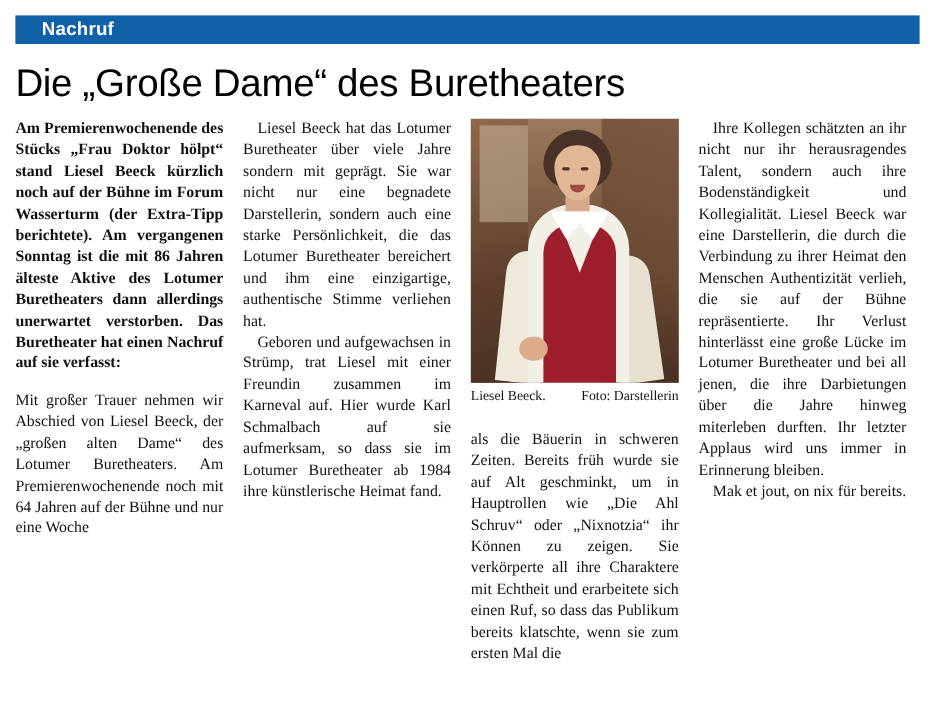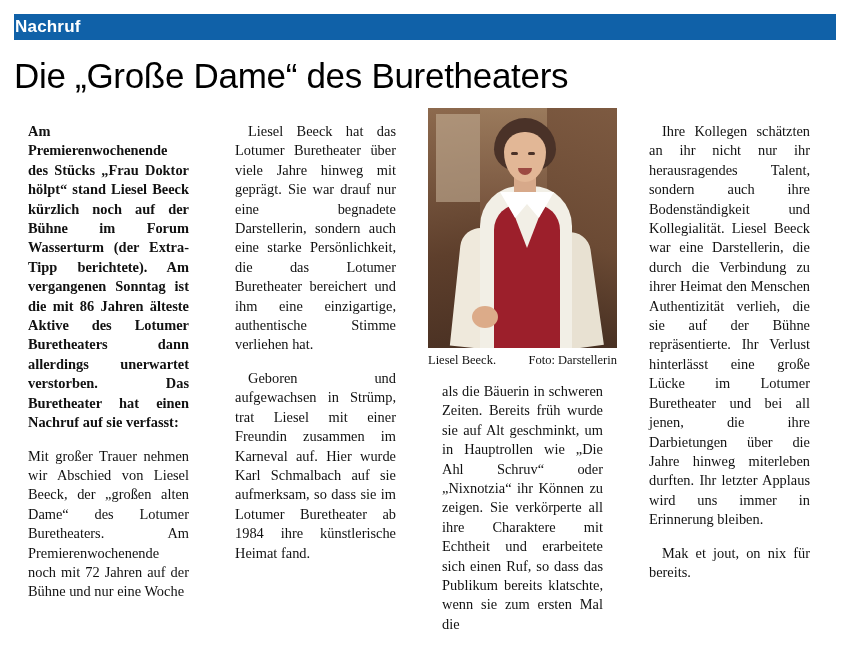--- a/index.html
+++ b/index.html
@@ -21,21 +21,21 @@
     box-sizing: border-box;
     padding: 14px 14px 6px 14px;
   }
 
   
   .kicker-bar {
     background: #1061a8;
     height: 26px;
     display: flex;
     align-items: center;
-    padding-left: 1px;
+    padding-left: 24px;
     box-sizing: border-box;
   }
   .kicker-text {
     color: #ffffff;
     font-family: "Liberation Sans", sans-serif;
     font-weight: bold;
     font-size: 17px;
     letter-spacing: 0.2px;
   }
 
@@ -63,34 +63,34 @@
     text-align: justify;
     hyphens: auto;
   }
   .col.col-mid { width: 189px; }
   .col.col-right { width: 189px; }
 
   .lead {
     font-weight: bold;
   }
   p.para {
-    margin: 14px;
+    margin: 0;
     text-indent: 13px;
   }
   p.para.noindent {
     text-indent: 0;
   }
   p.gap {
     margin-top: 14px;
   }
 
   
   .photo-block {
     width: 189px;
-    margin-bottom: 6px;
+    margin-bottom: 23px;
   }
   .photo {
     width: 189px;
     height: 240px;
     position: relative;
     overflow: hidden;
     background: #6a4f3c;
   }
   .photo .bg-left {
     position: absolute;
@@ -207,25 +207,25 @@
   <div class="kicker-bar">
     <span class="kicker-text">Nachruf</span>
   </div>
 
   <h1 class="headline">Die „Große Dame“ des Buretheaters</h1>
 
   <div class="columns">
 
     <div class="col col-left">
       <p class="para noindent lead">Am Premierenwochenende des Stücks „Frau Doktor hölpt“ stand Liesel Beeck kürzlich noch auf der Bühne im Forum Wasserturm (der Extra-Tipp berichtete). Am vergangenen Sonntag ist die mit 86 Jahren älteste Aktive des Lotumer Buretheaters dann allerdings unerwartet verstorben. Das Buretheater hat einen Nachruf auf sie verfasst:</p>
-      <p class="para noindent gap">Mit großer Trauer nehmen wir Abschied von Liesel Beeck, der „großen alten Dame“ des Lotumer Buretheaters. Am Premierenwochenende noch mit 72 Jahren auf der Bühne und nur eine Woche</p>
+      <p class="para noindent gap">Mit großer Trauer nehmen wir Abschied von Liesel Beeck, der „großen alten Dame“ des Lotumer Buretheaters. Am Premierenwochenende noch mit 64 Jahren auf der Bühne und nur eine Woche</p>
     </div>
 
     <div class="col col-mid">
-      <p class="para">Liesel Beeck hat das Lotumer Buretheater über viele Jahre hinweg mit geprägt. Sie war drauf nur eine begnadete Darstellerin, sondern auch eine starke Persönlichkeit, die das Lotumer Buretheater bereichert und ihm eine einzigartige, authentische Stimme verliehen hat.</p>
+      <p class="para">Liesel Beeck hat das Lotumer Buretheater über viele Jahre sondern mit geprägt. Sie war nicht nur eine begnadete Darstellerin, sondern auch eine starke Persönlichkeit, die das Lotumer Buretheater bereichert und ihm eine einzigartige, authentische Stimme verliehen hat.</p>
       <p class="para">Geboren und aufgewachsen in Strümp, trat Liesel mit einer Freundin zusammen im Karneval auf. Hier wurde Karl Schmalbach auf sie aufmerksam, so dass sie im Lotumer Buretheater ab 1984 ihre künstlerische Heimat fand.</p>
     </div>
 
     <div class="col col-photo">
       <div class="photo-block">
         <div class="photo">
           <div class="bg-left"></div>
           <div class="bg-mid"></div>
           <div class="bg-right"></div>
           <div class="window"></div>

